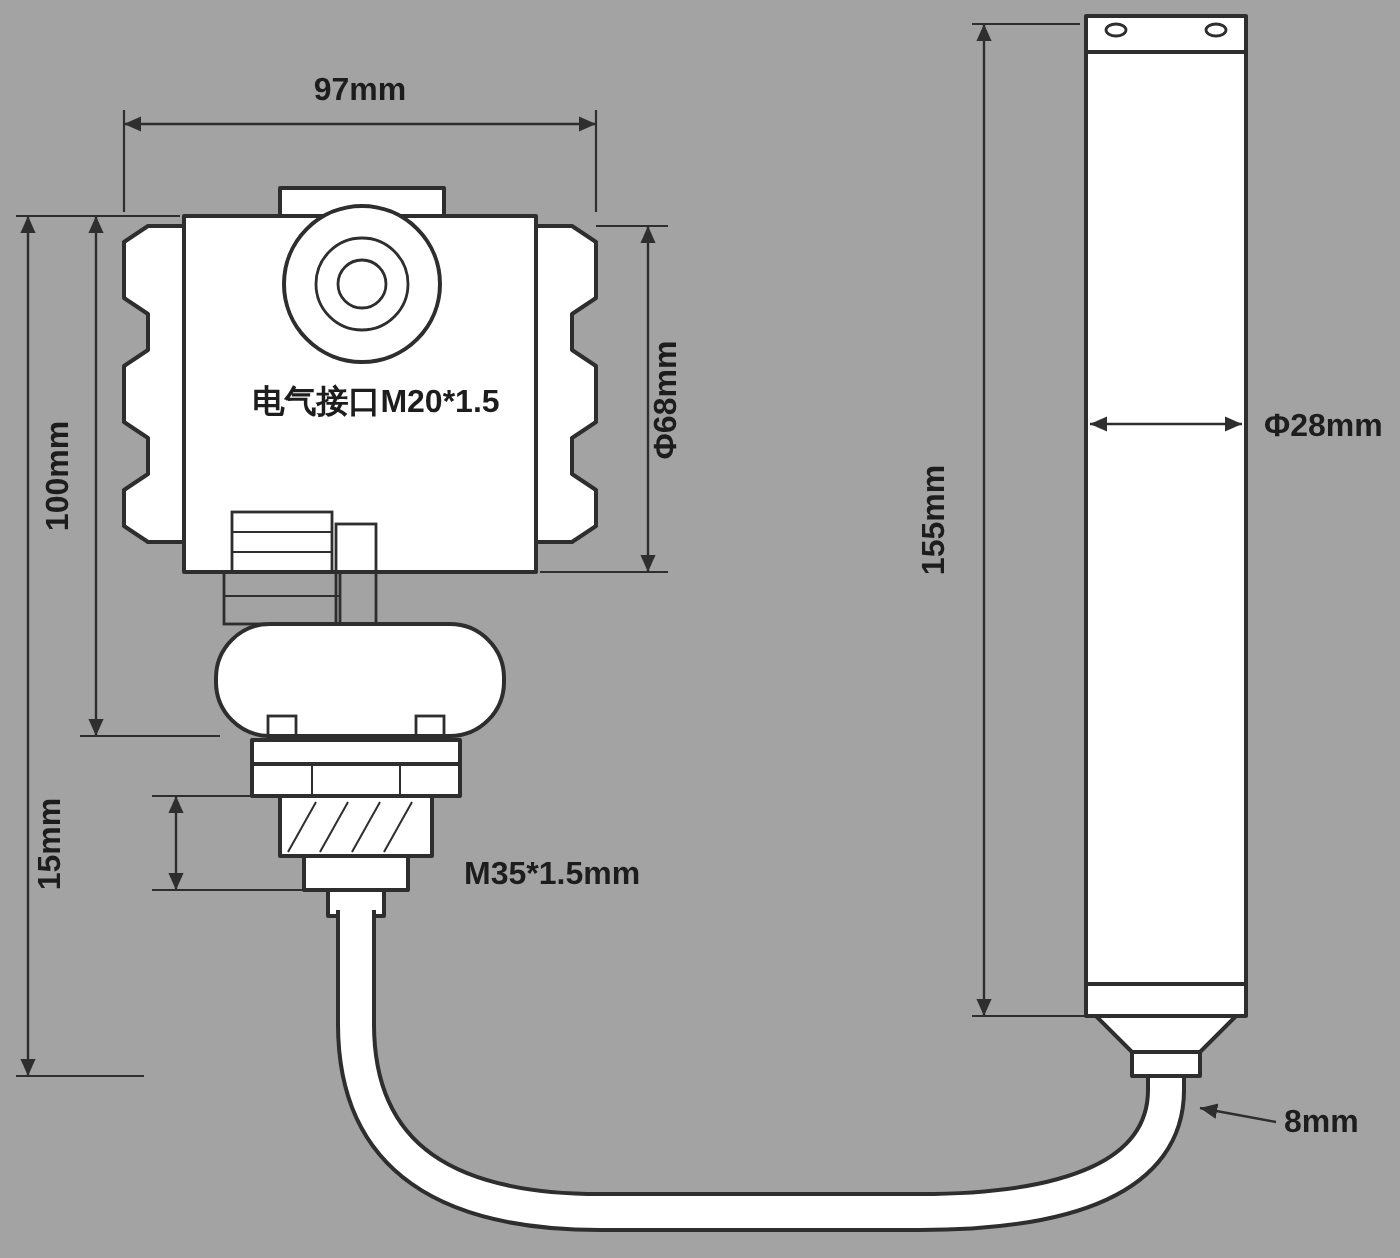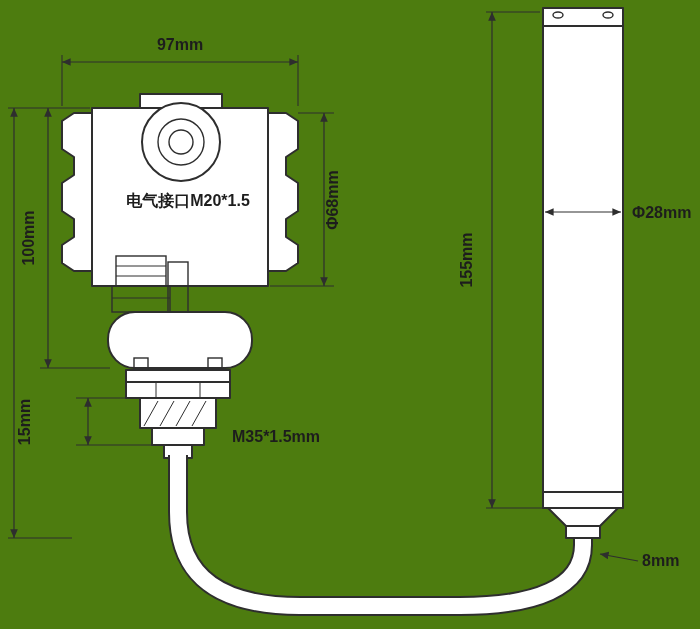--- a/index.html
+++ b/index.html
@@ -1,16 +1,16 @@
 <!DOCTYPE html>
 <html><head>
 <meta charset="utf-8">
 <style>
   html,body{margin:0;padding:0;background:#f3f3f3;}
-  .page{width:700px;height:629px;background:#4d7c0f;position:relative;overflow:hidden;
+  .page{width:700px;height:629px;background:#a3a3a3;position:relative;overflow:hidden;
         font-family:"Liberation Sans", sans-serif;}
   svg{display:block;}
   .part{fill:#ffffff;stroke:#2e2e2e;stroke-width:2;stroke-linejoin:round;}
   .det{fill:none;stroke:#2e2e2e;stroke-width:1.4;}
   .thin{fill:none;stroke:#2e2e2e;stroke-width:1;}
   .dim{fill:none;stroke:#2e2e2e;stroke-width:1.2;}
   .ext{fill:none;stroke:#2e2e2e;stroke-width:1.1;}
   .lbl{font:600 16px "Liberation Sans", sans-serif;fill:#1d1d1d;}
   .cable-outer{fill:none;stroke:#2e2e2e;stroke-width:20;stroke-linecap:butt;}
   .cable-inner{fill:none;stroke:#ffffff;stroke-width:16;stroke-linecap:butt;}

